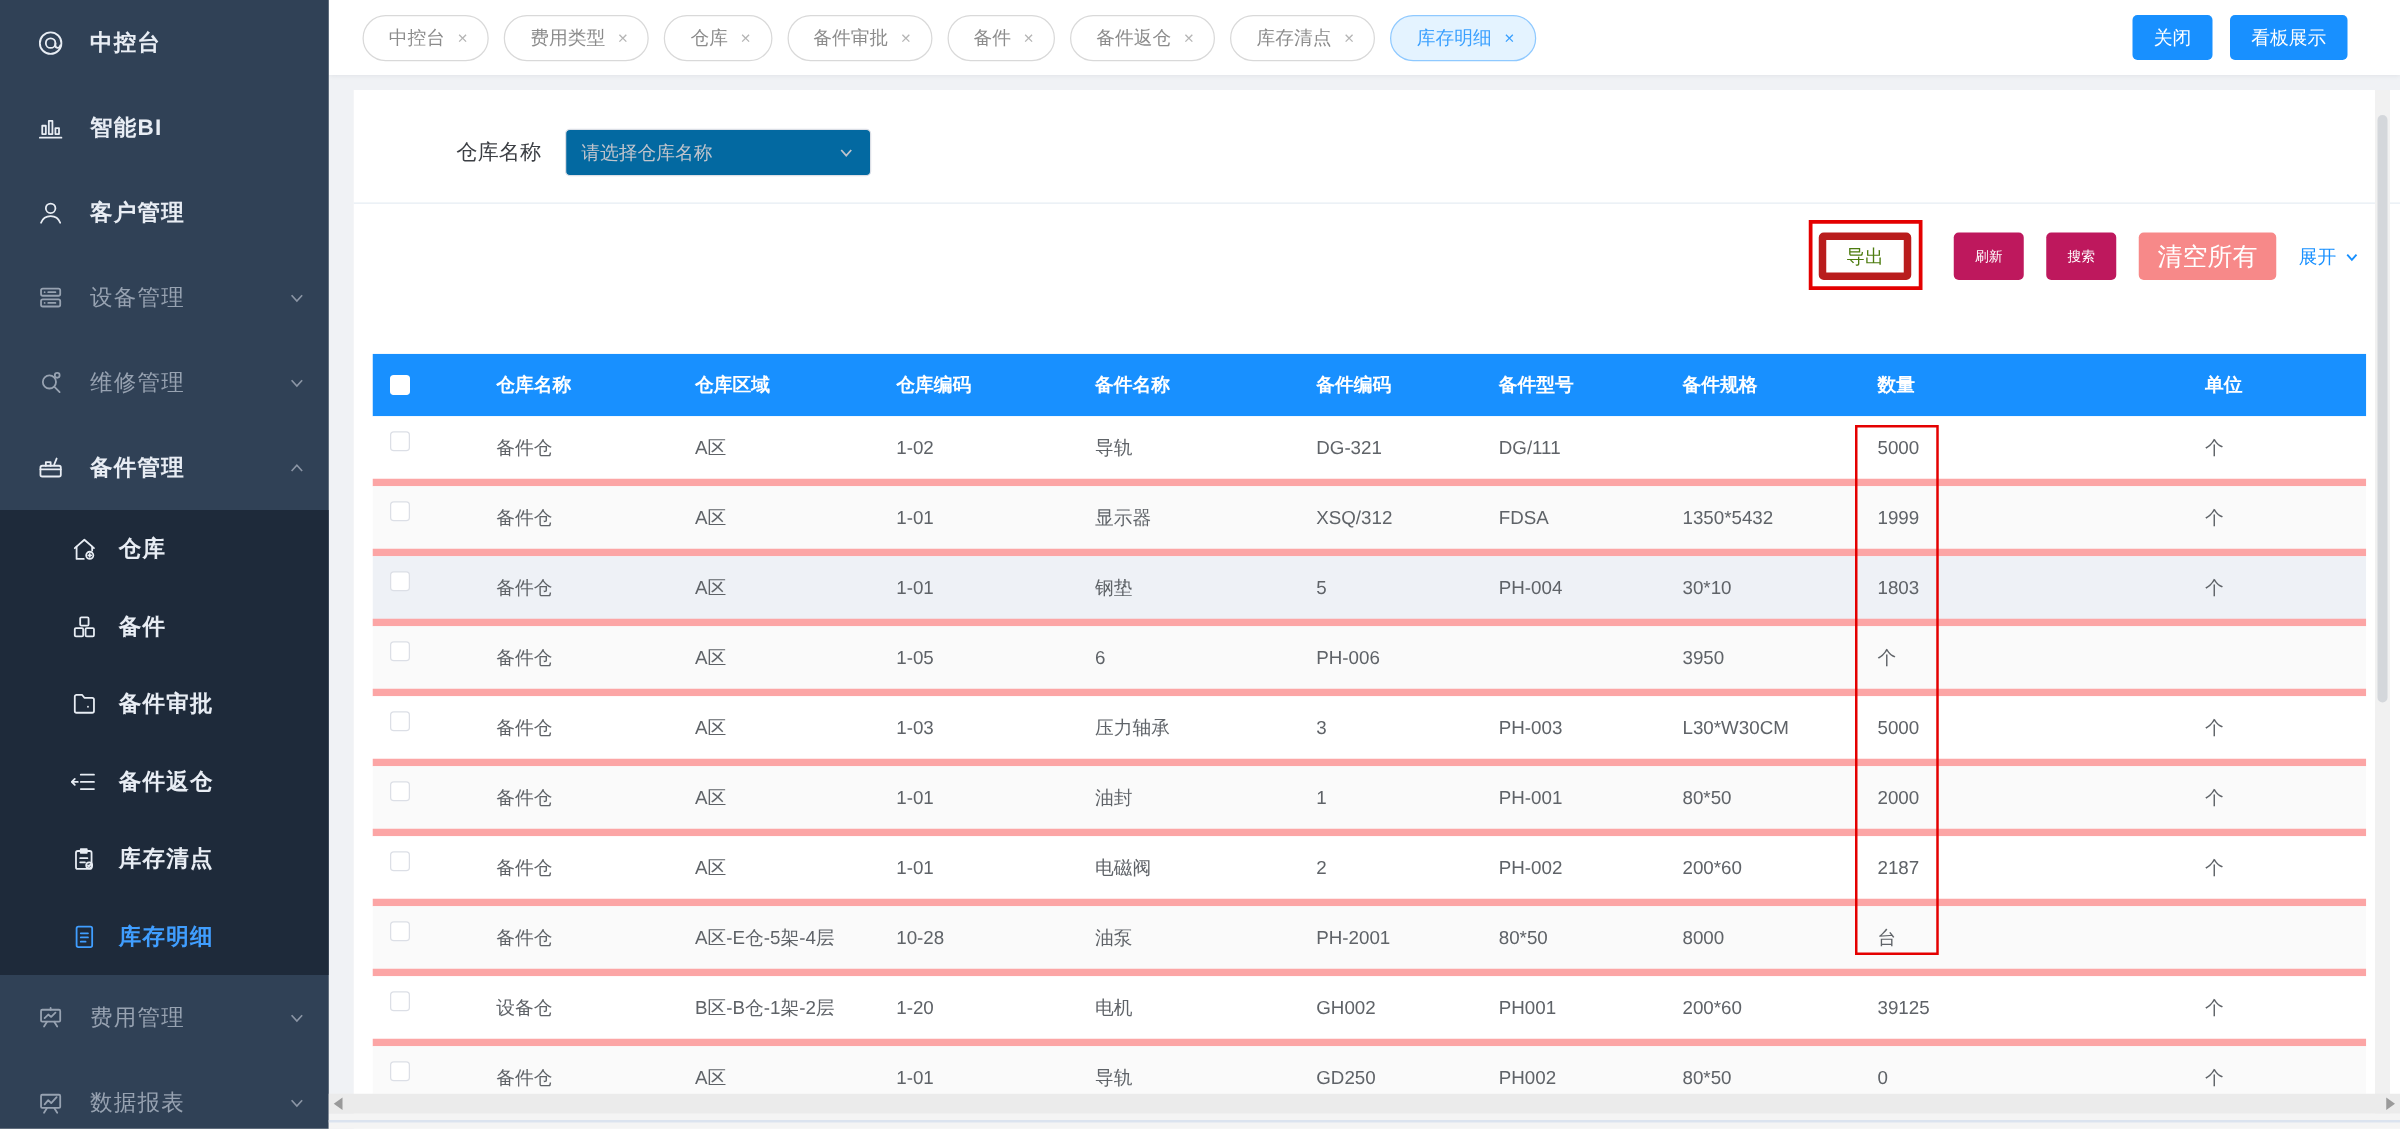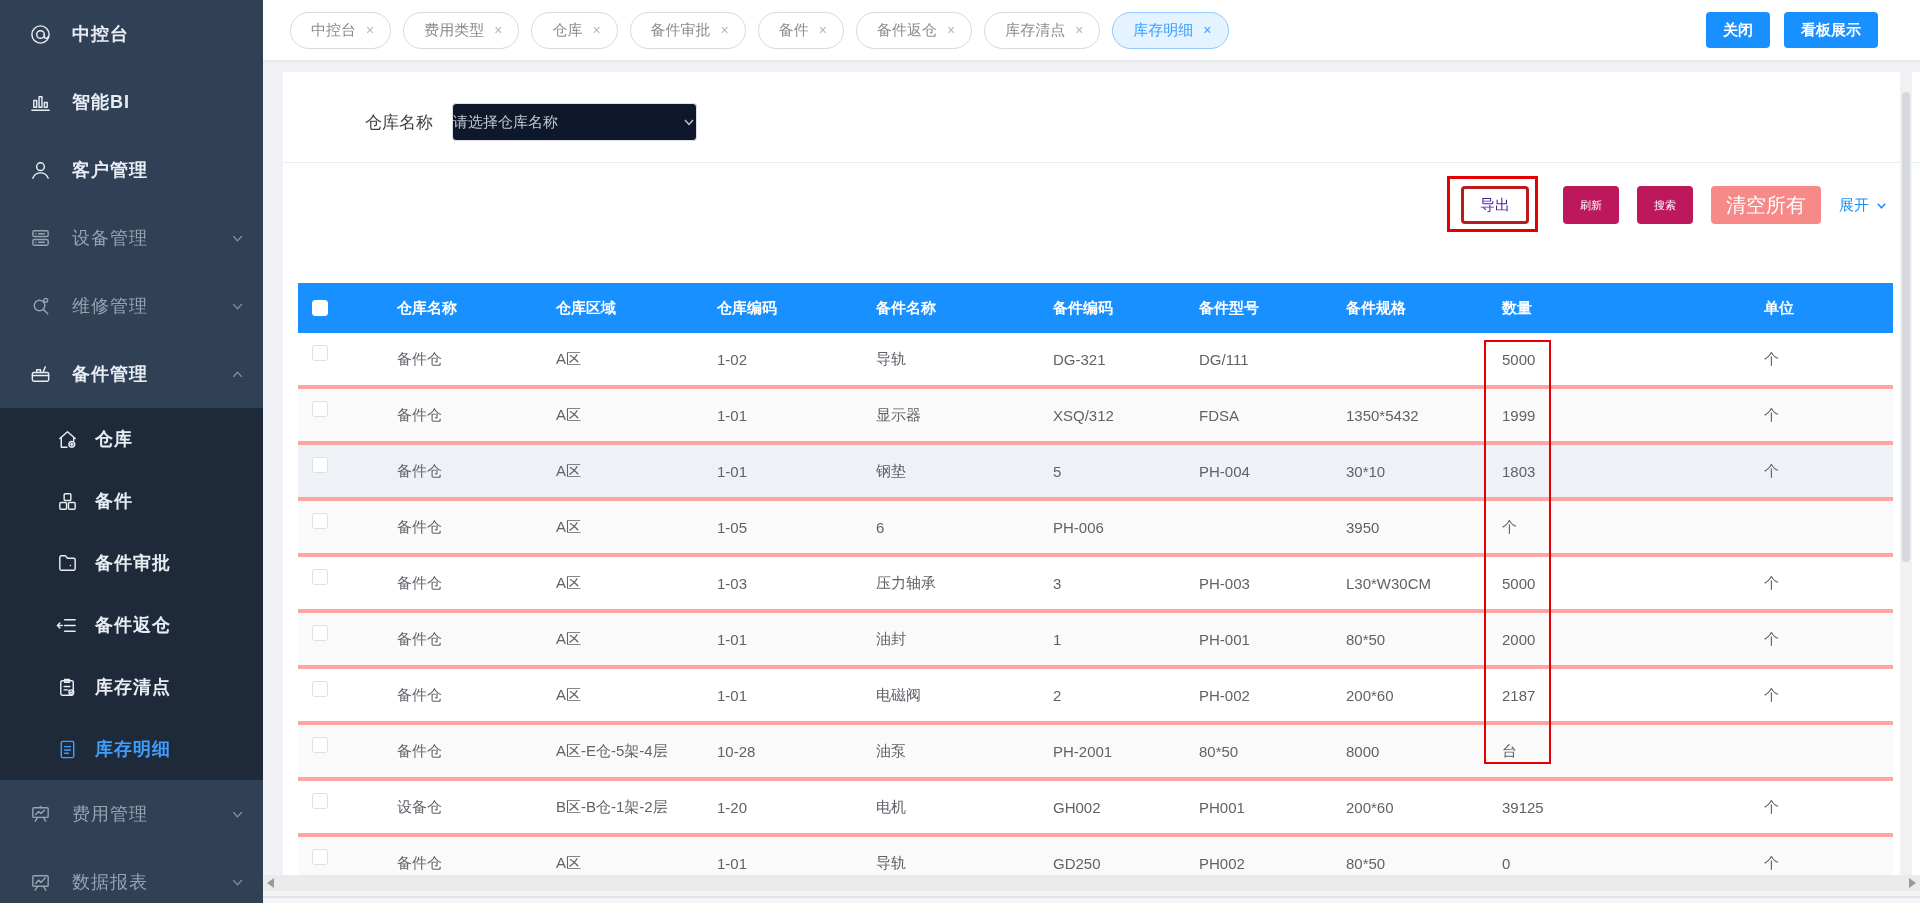--- a/index.html
+++ b/index.html
@@ -27,53 +27,53 @@
     box-shadow:0 1px 4px rgba(0,21,41,.08); display:flex; align-items:center; z-index:4; }
   .tabs { display:flex; gap:12px; margin-left:27px; flex:1; }
   .tab { display:flex; align-items:center; gap:10px; height:37px; padding:0 16px 0 20px;
     border:1px solid #d9d9d9; border-radius:19px; background:#fff; color:#8c8c8c;
     font-size:15px; cursor:pointer; white-space:nowrap; }
   .tab .x { font-size:14px; color:#b5b5b5; cursor:pointer; line-height:1; }
   .tab.active { background:#e4f3ff; border-color:#8fc9ff; color:#3aa0ff; }
   .tab.active .x { color:#3aa0ff; }
   .topbar-btns { display:flex; gap:14px; margin-right:42px; }
   .btn-blue { background:#1890ff; color:#fff; border:none; border-radius:4px; height:36px;
-    padding:0 17px; font-size:15px; cursor:pointer; font-family:inherit;font-weight:bold; }
+    padding:0 17px; font-size:15px; cursor:pointer; font-family:inherit; }
 
   
   .panel { position:absolute; left:283px; top:72px; width:1637px; height:831px; background:#fff; z-index:1; }
   .filter-row { position:absolute; left:0; top:0; width:100%; height:90px; }
   .filter-label { position:absolute; left:82px; top:50px; transform:translateY(-50%);
     font-size:17px; color:#3c3f44; }
   .select-box { position:absolute; left:169px; top:31px; width:245px; height:38px;
-    border:1px solid #dcdfe6; border-radius:4px; background:#0f172a; display:flex;
-    align-items:center; padding:0 0; cursor:pointer; }
+    border:1px solid #dcdfe6; border-radius:4px; background:#0369a1; display:flex;
+    align-items:center; padding:0 12px; cursor:pointer; }
   .select-box .ph { color:#c0c4cc; font-size:15px; flex:1; }
   .select-box .chev { color:#c0c4cc; display:flex; }
   .divider { position:absolute; left:0; top:90px; width:100%; height:1px; background:#e6edf3; }
 
   .toolbar { position:absolute; top:114px; right:32px; height:38px; display:flex;
     align-items:center; gap:18px; }
-  .btn-plain { background:#fff; border:3px solid #b91c1c; border-radius:4px; height:38px;
-    padding:0 16px; font-size:15px; color:#4c1d95; cursor:pointer; font-family:inherit; }
+  .btn-plain { background:#fff; border:6px solid #b91c1c; border-radius:4px; height:38px;
+    padding:0 16px; font-size:15px; color:#4d7c0f; cursor:pointer; font-family:inherit; }
   .export-wrap { margin-right:16px; }
   .tb-blue { background:#be185d; color:#fff; border:none; border-radius:4px; height:38px;
     padding:0 17px; font-size:11px; cursor:pointer; font-family:inherit; }
   .tb-danger { background:#f78989; color:#fff; border:none; border-radius:4px; height:38px;
     padding:0 15px; font-size:20px; cursor:pointer; font-family:inherit; }
   .expand-link { display:flex; align-items:center; gap:6px; color:#1890ff; font-size:15px; cursor:pointer; }
   .expand-link .chev { display:flex; }
 
   
   .tablewrap { position:absolute; left:15px; top:211px; width:1595px; height:592px; overflow:hidden; }
   .tgrid { display:grid; grid-template-columns:85px 159px 161px 159px 177px 146px 147px 156px 262px 1fr; }
   .thead { background:#1890ff; height:50px; }
   .thead .cell { color:#fff; font-weight:bold; font-size:15px; display:flex; align-items:center;
     padding-left:14px; }
-  .trow { height:56px; border-bottom:4px solid #fca5a5; background:#fff; }
+  .trow { height:56px; border-bottom:6px solid #fca5a5; background:#fff; }
   .trow.striped { background:#fafafa; }
   .trow.hovered { background:#eef1f6; }
   .trow .cell { color:#5f6368; font-size:15px; display:flex; align-items:center; padding-left:14px;
     white-space:nowrap; overflow:hidden; }
   .cb { width:16px; height:16px; border:1px solid #dcdfe6; border-radius:3px; background:#fff;
     cursor:pointer; flex:0 0 16px; }
   .thead .cb { border-color:#fff; }
   .cell.cbcell { align-items:flex-start; padding-top:12px; }
   .thead .cell.cbcell { align-items:center; padding-top:0; }
 

